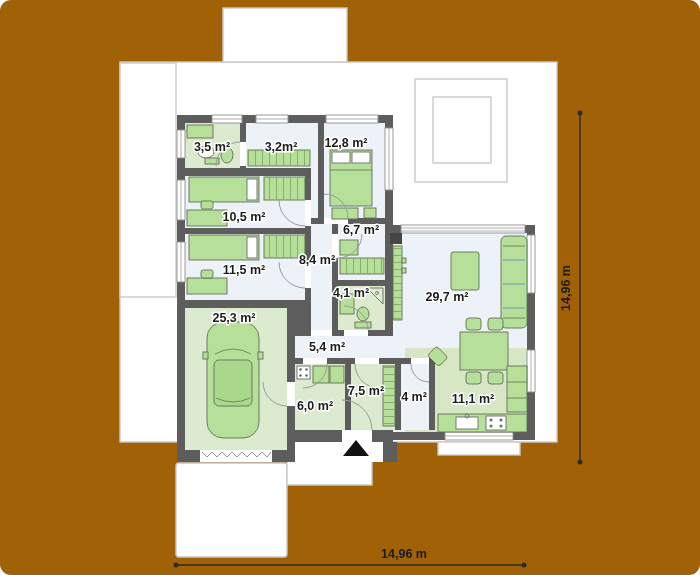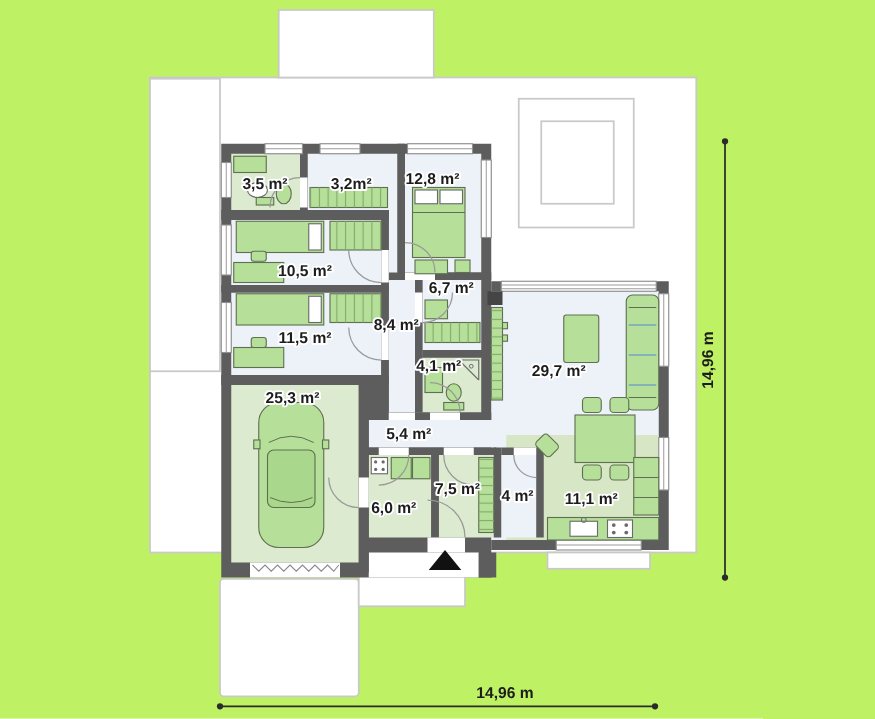--- a/index.html
+++ b/index.html
@@ -1,17 +1,17 @@
 <!DOCTYPE html>
 <html><head>
 <meta charset="utf-8">
 <style>
   html,body{margin:0;padding:0;background:#ffffff;}
-  .stage{position:relative;width:700px;height:575px;background:#bef264;overflow:hidden;
-         font-family:"Liberation Sans",sans-serif;}
+  .stage{position:relative;width:700px;height:575px;background:#a16207;overflow:hidden;
+         font-family:"Liberation Sans",sans-serif;border-radius:11px;}
   svg{display:block}
   .wall{fill:#5d5d5d;}
   .out{fill:#ffffff;}
   .floorW{fill:#edf2f8;}
   .floorG{fill:#dcead0;}
   .floorG2{fill:#d7e7c6;}
   .fur{fill:#b6e09a;stroke:#5f7052;stroke-width:0.9;}
   .furW{fill:#ffffff;stroke:#6a6a6a;stroke-width:0.9;}
   .win{fill:#ffffff;stroke:#8f8f8f;stroke-width:0.9;}
   .winl{stroke:#9a9a9a;stroke-width:0.8;}

